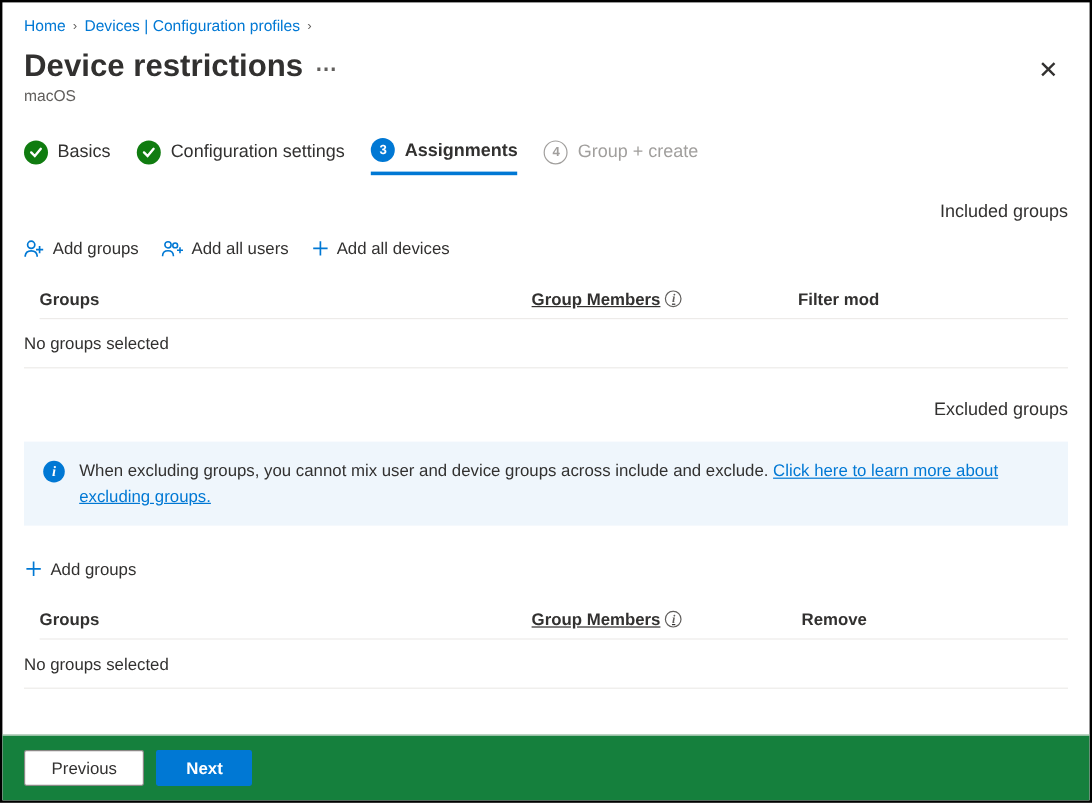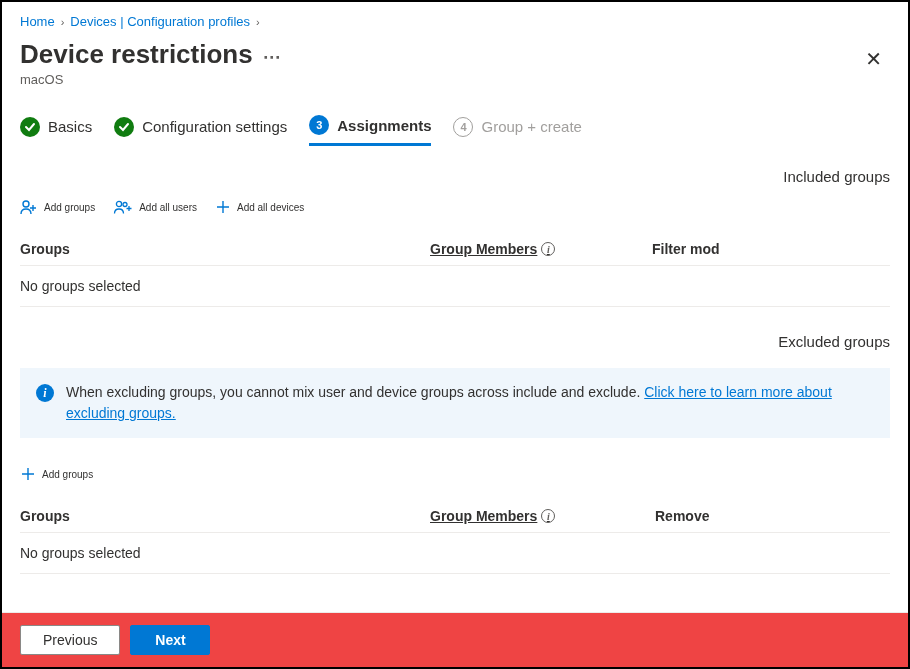--- a/index.html
+++ b/index.html
@@ -78,30 +78,31 @@
     display: flex;
     align-items: center;
     gap: 18px;
     margin-bottom: 18px;
   }
   .action-btn {
     display: flex;
     align-items: center;
     gap: 6px;
     color: #323130;
-    font-size: 10px;
+    font-size: 14px;
     cursor: pointer;
   }
   .action-btn .iconc { color: #0078d4; }
   .table-head {
     display: flex;
     font-weight: 600;
     font-size: 14px;
     padding: 8px 0;
     border-bottom: 1px solid #edebe9;
+    margin-left: 13px;
   }
   .th-groups { flex: 0 0 410px; }
   .th-members { flex: 0 0 222px; display:flex; align-items:center; gap:4px;text-decoration:underline;}
   .th-filter { flex: 0 0 170px; }
   .th-fmode { flex: 1; white-space: nowrap; }
   .table-head2 .th-members { flex: 0 0 225px; }
   .table-head2 .th-remove { flex: 1; }
   .table-row {
     padding: 12px 0;
     font-size: 14px;
@@ -138,21 +139,21 @@
     display:inline-flex;align-items:center;justify-content:center;
     font-family: Georgia, serif;font-style:italic;font-size:10px;color:#605e5c;
   }
   .footer {
     position: absolute;
     bottom: 0; left: 0; right: 0;
     border-top: 1px solid #edebe9;
     padding: 12px 18px;
     display: flex;
     gap: 10px;
-    background:#ef4444;
+    background:#15803d;
   }
   .btn {
     padding: 6px 22px;
     font-size: 14px;
     cursor: pointer;
     border-radius: 2px;
     min-width: 80px;
     text-align:center;
   }
   .btn-secondary {

